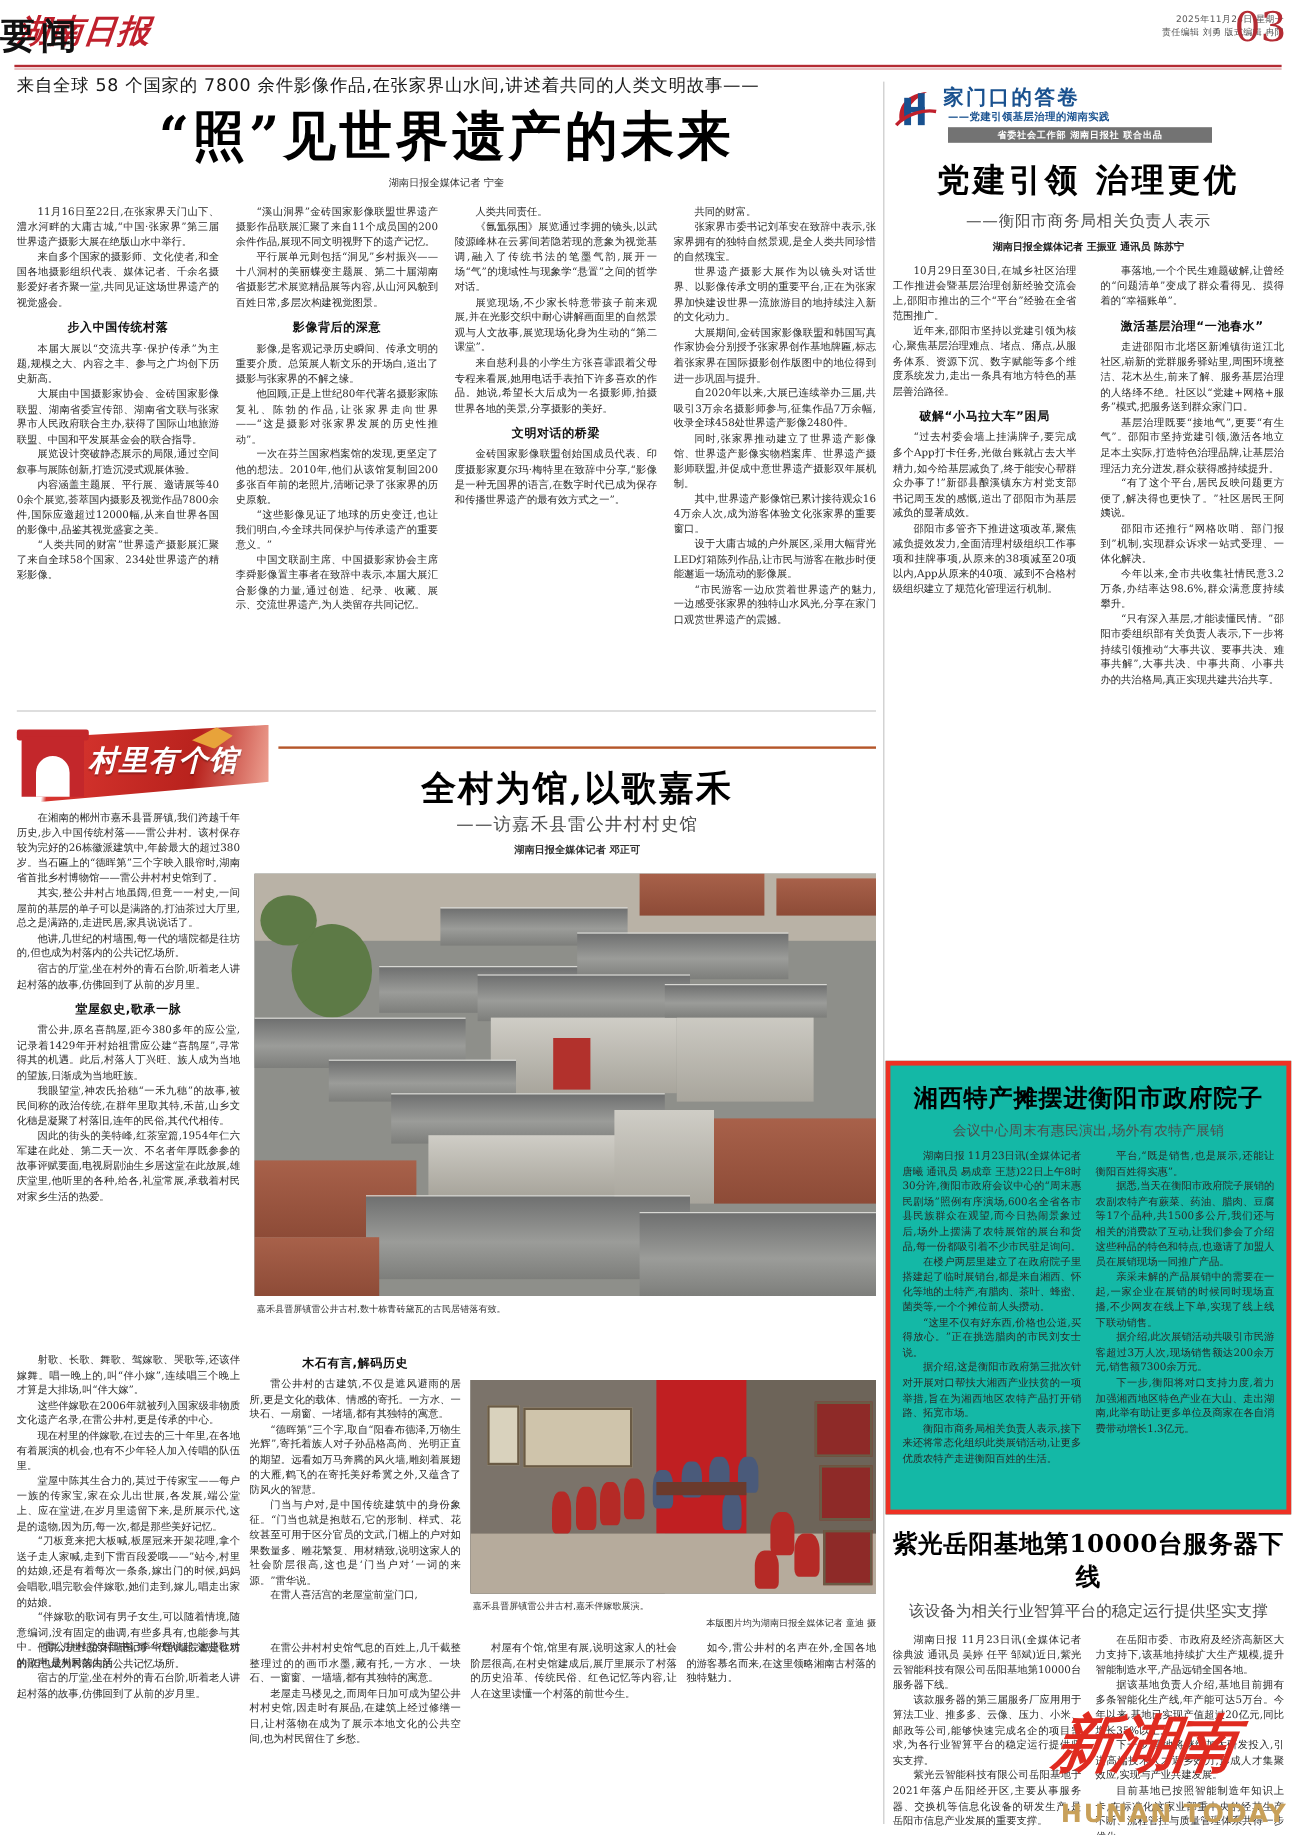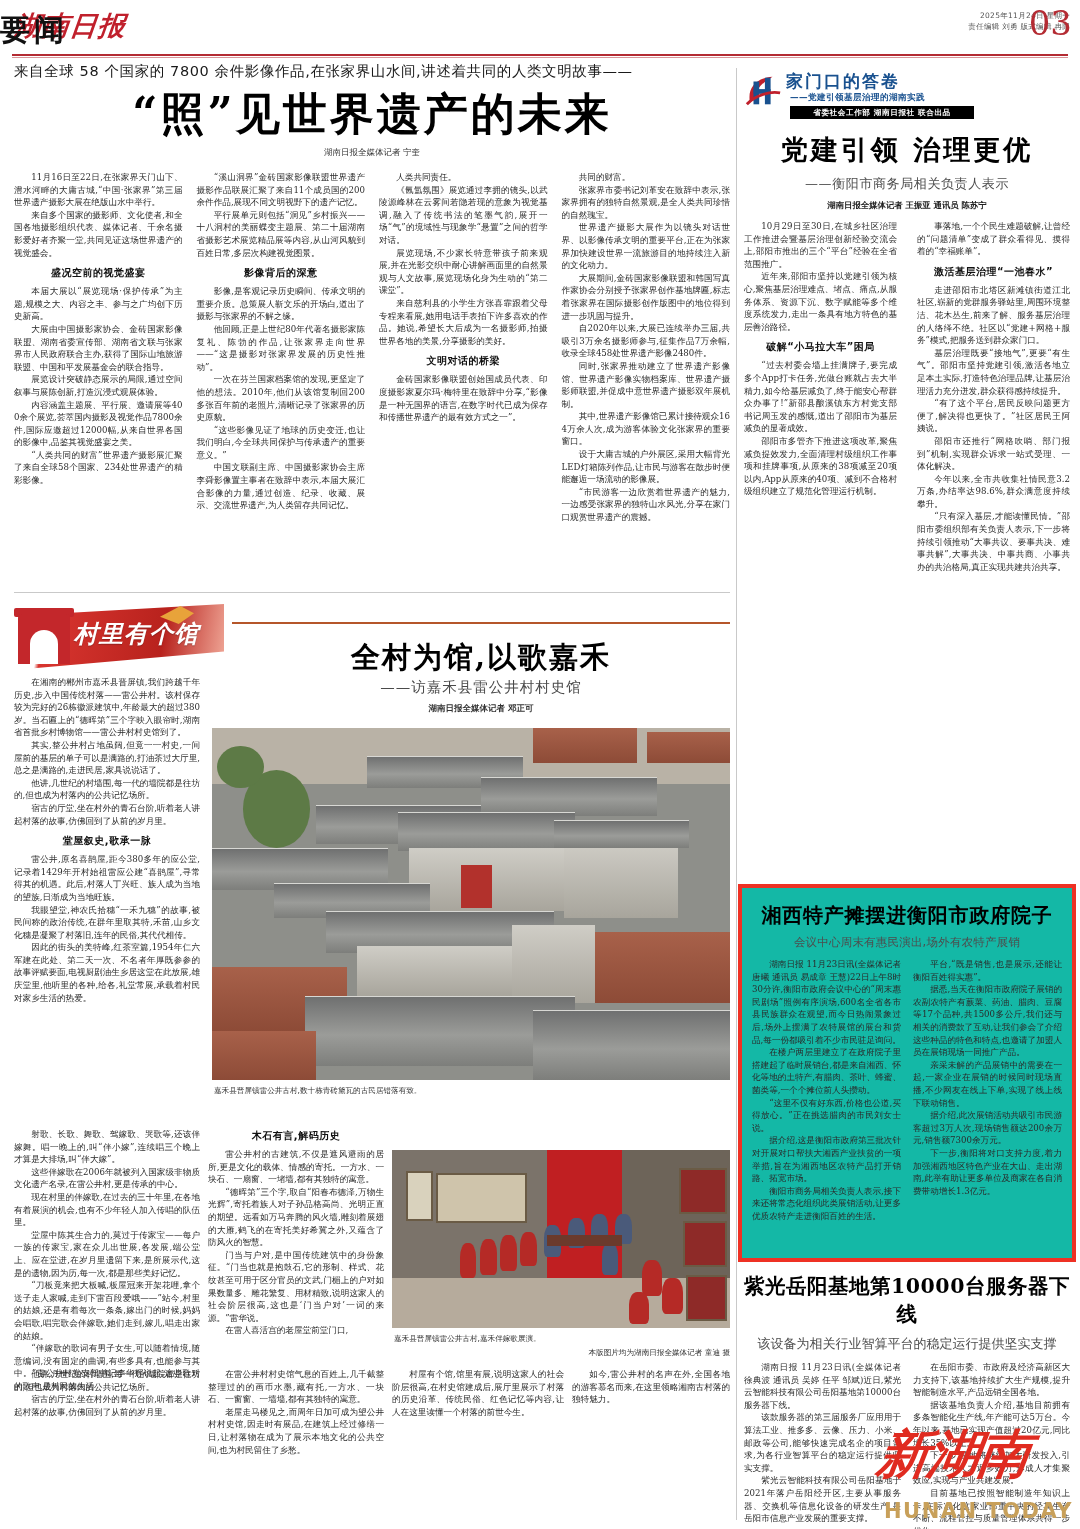--- a/index.html
+++ b/index.html
@@ -139,22 +139,22 @@
     position:absolute; left:42px; top:0px;
     font-family:"DejaVu Serif","Liberation Serif",serif;
     font-size:17px; font-weight:bold; color:#19518f; letter-spacing:2px;
   }
   .rlogo-sub {
     position:absolute; left:46px; top:22px;
     font-size:8.6px; font-weight:bold; color:#19518f; letter-spacing:.4px;
     font-family:"DejaVu Sans","Liberation Sans",sans-serif;
   }
   .rlogo-band {
-    position:absolute; left:46px; top:36px; width:184px; height:13px;
-    background:#000000;
+    position:absolute; left:46px; top:36px; width:220px; height:13px;
+    background:#737373;
   }
   .rlogo-band span{
     display:block; color:#fff; font-size:7.6px; font-weight:bold;
     text-align:center; line-height:13px; letter-spacing:.6px;
     font-family:"DejaVu Sans","Liberation Sans",sans-serif;
   }
   .r-head {
     text-align:center; font-family:"DejaVu Serif","Liberation Serif",serif;
     font-size:27px; font-weight:bold; letter-spacing:3px; color:#000;
     margin-top:10px;
@@ -266,23 +266,23 @@
     <div class="art1-kicker">来自全球 58 个国家的 7800 余件影像作品,在张家界山水间,讲述着共同的人类文明故事——</div>
     <div class="art1-head">“照”见世界遗产的未来</div>
     <div class="art1-byline">湖南日报全媒体记者  宁奎</div>
 
     <div class="art1-cols">
       <div>
         <div class="col-text">
           <p>11月16日至22日,在张家界天门山下、澧水河畔的大庸古城,“中国·张家界”第三届世界遗产摄影大展在绝版山水中举行。</p>
           <p>来自多个国家的摄影师、文化使者,和全国各地摄影组织代表、媒体记者、千余名摄影爱好者齐聚一堂,共同见证这场世界遗产的视觉盛会。</p>
         </div>
-        <div class="subhead">盛况空前的视觉盛宴</div>
-        <div class="col-text">
-          <p>本届大展以“展览现场·保护传承”为主题,规模之大、内容之丰、参与之广均创下历史新高。</p>
+        <div class="subhead">步入中国传统村落</div>
+        <div class="col-text">
+          <p>本届大展以“交流共享·保护传承”为主题,规模之大、内容之丰、参与之广均创下历史新高。</p>
           <p>大展由中国摄影家协会、金砖国家影像联盟、湖南省委宣传部、湖南省文联与张家界市人民政府联合主办,获得了国际山地旅游联盟、中国和平发展基金会的联合指导。</p>
           <p>展览设计突破静态展示的局限,通过空间叙事与展陈创新,打造沉浸式观展体验。</p>
           <p>内容涵盖主题展、平行展、邀请展等400余个展览,荟萃国内摄影及视觉作品7800余件,国际应邀超过12000幅,从来自世界各国的影像中,品鉴其视觉盛宴之美。</p>
           <p>“人类共同的财富”世界遗产摄影展汇聚了来自全球58个国家、234处世界遗产的精彩影像。</p>
         </div>
       </div>
 
       <div>
         <div class="col-text">
           <p>“溪山洞界”金砖国家影像联盟世界遗产摄影作品联展汇聚了来自11个成员国的200余件作品,展现不同文明视野下的遗产记忆。</p>

